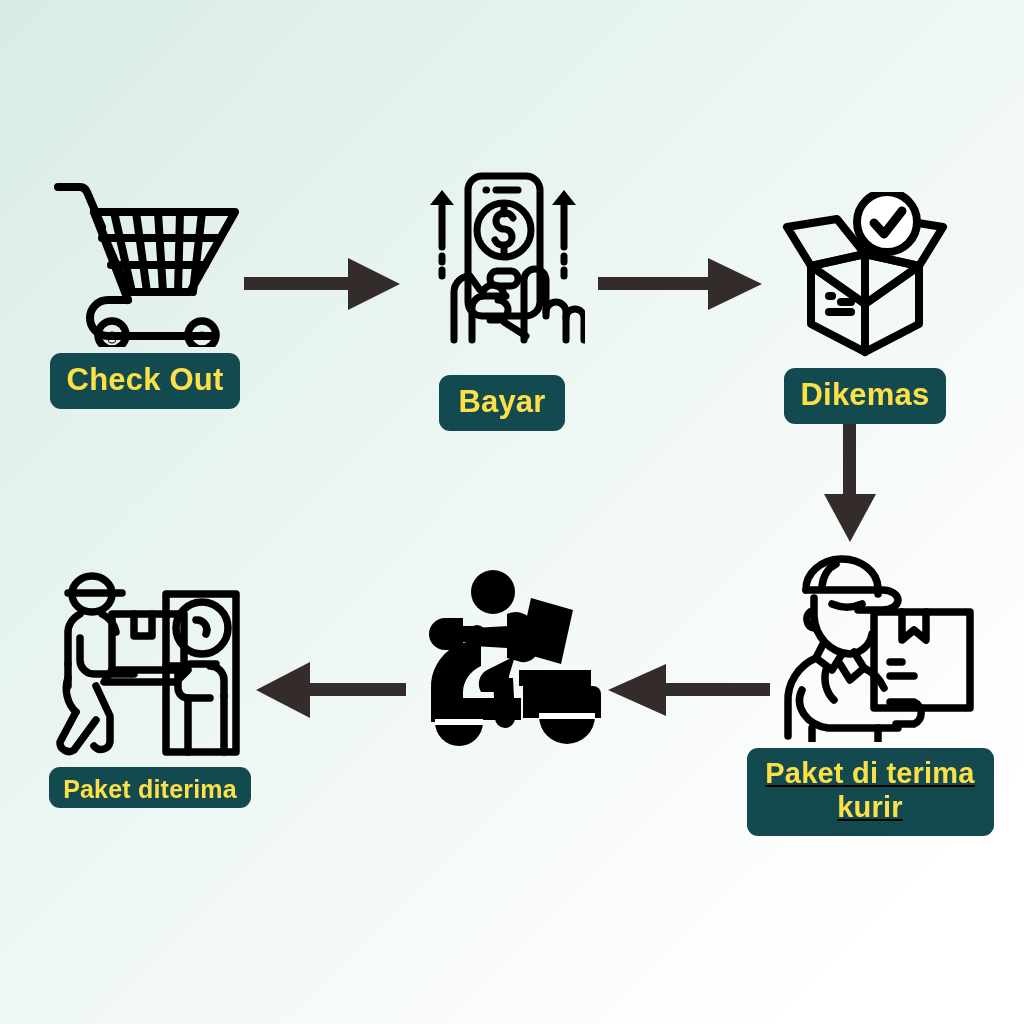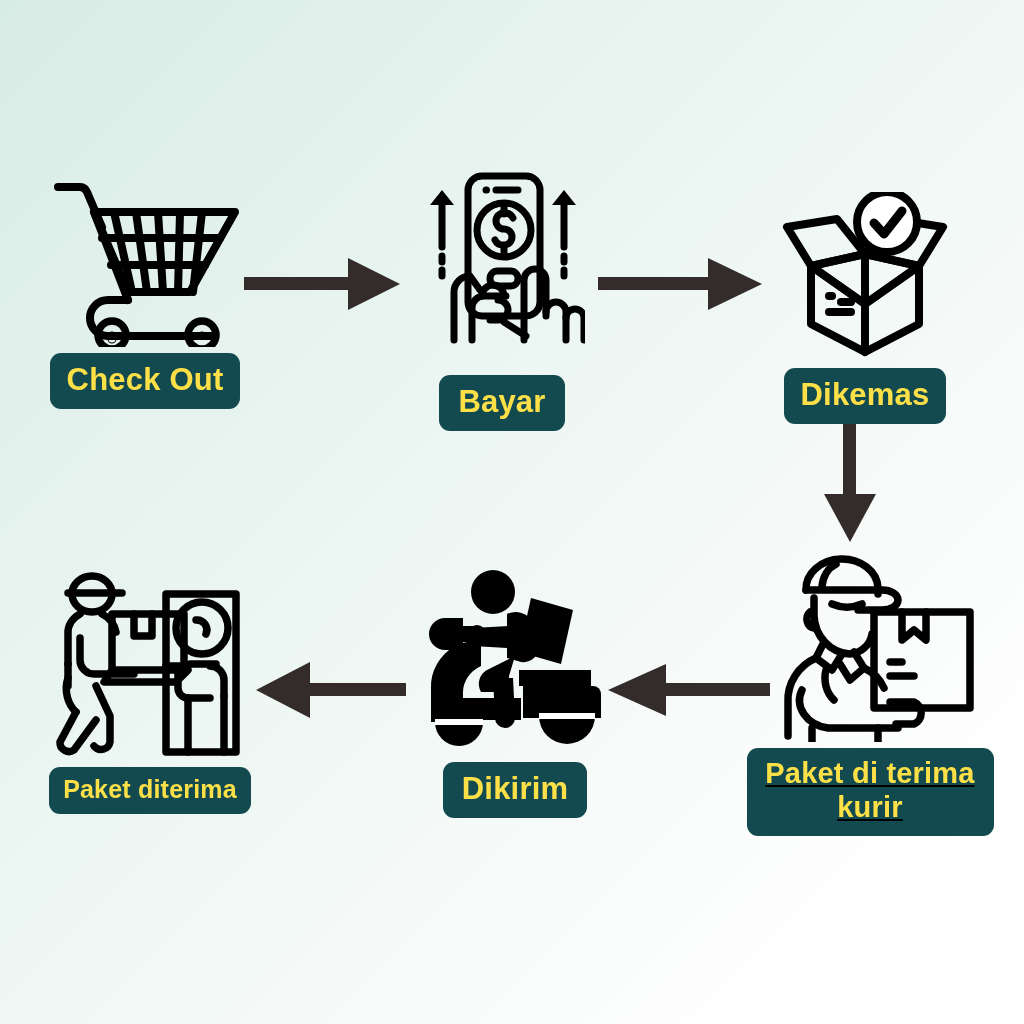--- a/index.html
+++ b/index.html
@@ -61,21 +61,21 @@
   #step-dikemas    { left: 765px; top: 192px; width: 200px; }
   #step-dikemas .badge   { font-size: 31px; padding: 9px 17px 11px; }
 
   #step-kurir      { left: 730px; top: 542px; width: 280px; text-decoration: underline; }
   #step-kurir .badge     { font-size: 29px; padding: 9px 16px 12px; width: 215px; }
 
   #step-dikirim    { left: 400px; top: 566px; width: 230px; }
   #step-dikirim .badge   { font-size: 31px; padding: 9px 19px 11px; }
 
   #step-diterima   { left: 30px;  top: 566px; width: 240px; }
-  #step-diterima .badge  { font-size: 25px; padding: 8px 14px 10px; }
+  #step-diterima .badge  { font-size: 25px; padding: 8px 14px 4px; }
 
   
   .arrow {
     position: absolute;
     z-index: 1;
   }
   .arrow svg { display: block; }
 
   #arrow-1 { left: 244px; top: 252px; }
   #arrow-2 { left: 598px; top: 252px; }
@@ -405,21 +405,20 @@
         <g fill="#ffffff">
           <circle cx="44" cy="156" r="0"></circle>
         </g>
 
         <g fill="none" stroke="#ffffff" stroke-width="6">
           <path d="M20 156 h48"></path>
           <path d="M124 150 h56"></path>
         </g>
       </svg>
     </div>
-    <div class="badge">Dikirim</div>
   </div>
 
   <div class="step" id="step-diterima">
     <div class="icon-box">
       <svg width="200" height="195" viewBox="0 0 200 195" aria-hidden="true">
         <g fill="none" stroke="#000000" stroke-width="7.5" stroke-linecap="round" stroke-linejoin="round">
 
           <path d="M22 28 a20 18 0 0 1 40 0 a20 18 0 0 1 -40 0 Z"></path>
           <path d="M18 27 h54"></path>
 

